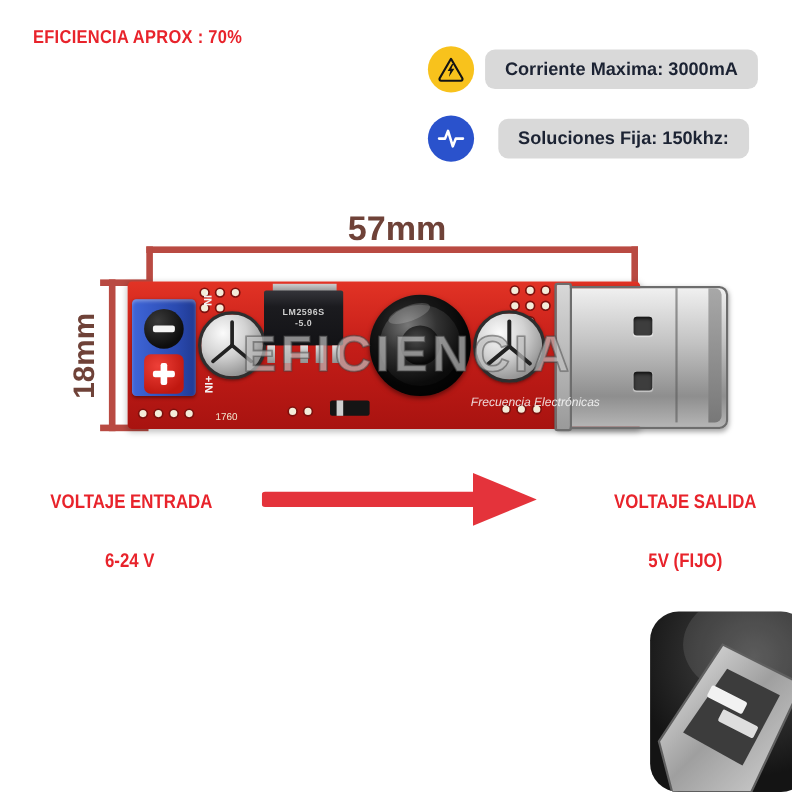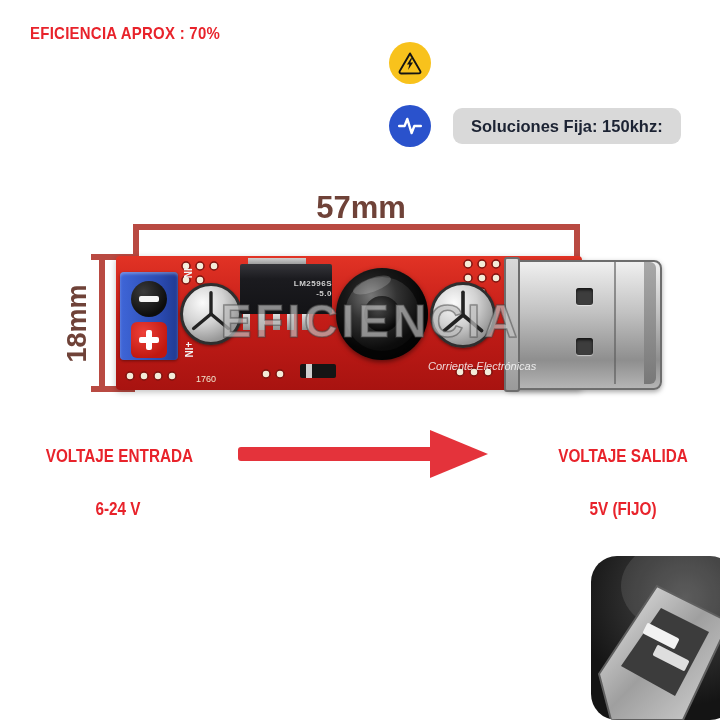--- a/index.html
+++ b/index.html
@@ -65,23 +65,23 @@
 
   
   .cap{border-radius:50%;z-index:3;border:3px solid #2e2e2e;
        background:radial-gradient(circle at 35% 30%,#fbfbfb,#d2d2d2 40%,#9a9a9a 72%,#787878);
        box-shadow:0 1px 3px rgba(0,0,0,.45);}
   .cap1{left:180px;top:283px;width:56px;height:56px;}
   .cap2{left:430px;top:282px;width:60px;height:60px;}
 
   
   .chip-tab{left:248px;top:258px;width:58px;height:8px;background:linear-gradient(#cfcfcf,#8d8d8d);z-index:3;}
-  .chip{left:240px;top:264px;width:92px;height:50px;border-radius:2px;z-index:3;
+  .chip{left:240px;top:264px;width:72px;height:50px;border-radius:2px;z-index:3;
         background:linear-gradient(180deg,#35353a,#1b1b1f 30%,#131316);
-        display:flex;flex-direction:column;align-items:flex-end;justify-content:center;gap:2px;}
+        display:flex;flex-direction:column;align-items:center;justify-content:center;gap:2px;}
   .chip-text{color:#cfcfcf;font-size:8px;font-weight:700;letter-spacing:.5px;line-height:1;}
   .legs{left:243px;top:314px;width:66px;display:flex;justify-content:space-between;z-index:3;}
   .leg{width:7px;height:16px;background:linear-gradient(#e0e0e0,#909090);}
 
   
   .inductor{left:336px;top:268px;width:92px;height:92px;border-radius:50%;z-index:3;
             background:radial-gradient(circle at 38% 30%,#777 0%,#333 30%,#0c0c0c 62%,#000 100%);
             box-shadow:inset 0 0 0 9px rgba(0,0,0,.55),0 2px 5px rgba(0,0,0,.5);}
   .inductor-core{left:364px;top:296px;width:36px;height:36px;border-radius:50%;z-index:4;
                  background:radial-gradient(circle at 40% 35%,#4a4a4a,#090909 70%);}
@@ -132,20 +132,21 @@
 <div class="canvas">
 
   <div class="abs efficiency">EFICIENCIA APROX : 70%</div>
 
   <div class="abs spec-icon icon-yellow s1i">
     <svg width="26" height="26" viewBox="0 0 24 24">
       <path d="M12 3.2 L21.5 19.5 a1.4 1.4 0 0 1 -1.2 2.1 H3.7 a1.4 1.4 0 0 1 -1.2 -2.1 Z" fill="none" stroke="#141414" stroke-width="1.8" stroke-linejoin="round"></path>
       <polygon points="12.8,7.5 9.2,13.4 11.4,13.4 10.2,18.4 14.8,11.6 12.3,11.6 14,7.5" fill="#141414"></polygon>
     </svg>
   </div>
+  <div class="abs spec-pill s1p">Corriente Maxima: 3000mA</div>
 
   <div class="abs spec-icon icon-blue s2i">
     <svg width="26" height="26" viewBox="0 0 24 24">
       <polyline points="2,12 7,12 9.5,5.5 13.5,18.5 16,12 22,12" fill="none" stroke="#ffffff" stroke-width="2.2" stroke-linejoin="round" stroke-linecap="round"></polyline>
     </svg>
   </div>
   <div class="abs spec-pill s2p">Soluciones Fija: 150khz:</div>
 
   <div class="abs dim-h-label">57mm</div>
   <div class="abs dimbar dim-h-line"></div>
@@ -239,21 +240,21 @@
   </div>
 
   <div class="abs usb"></div>
   <div class="abs usb-flange"></div>
   <div class="abs usb-hole usb-hole1"></div>
   <div class="abs usb-hole usb-hole2"></div>
   <div class="abs usb-seam"></div>
   <div class="abs usb-end"></div>
 
   <div class="abs watermark">EFICIENCIA</div>
-  <div class="abs watermark-sub">Corriente Electrónicas</div>
+  <div class="abs watermark-sub">Frecuencia Electrónicas</div>
 
   <div class="abs arrow">
     <svg width="250" height="52" viewBox="0 0 250 52">
       <rect x="0" y="19" width="196" height="14" rx="3" fill="#e4333b"></rect>
       <polygon points="192,2 250,26 192,50" fill="#e4333b"></polygon>
     </svg>
   </div>
 
   <div class="abs io-label in-label">VOLTAJE ENTRADA</div>
   <div class="abs io-label in-value">6-24 V</div>

